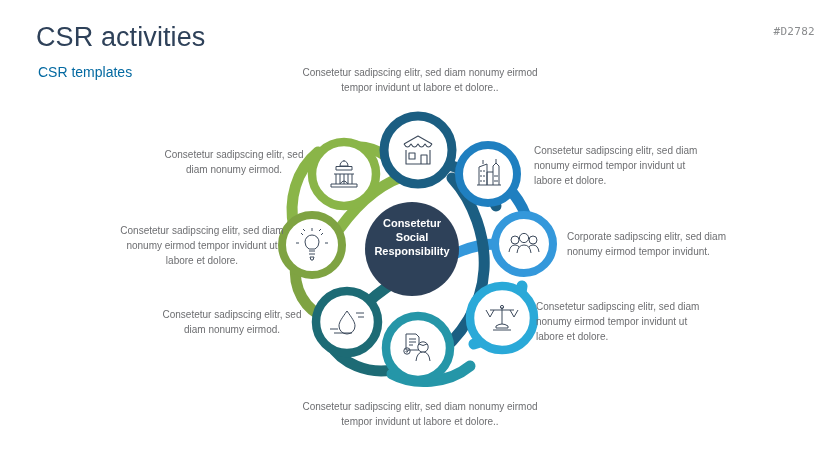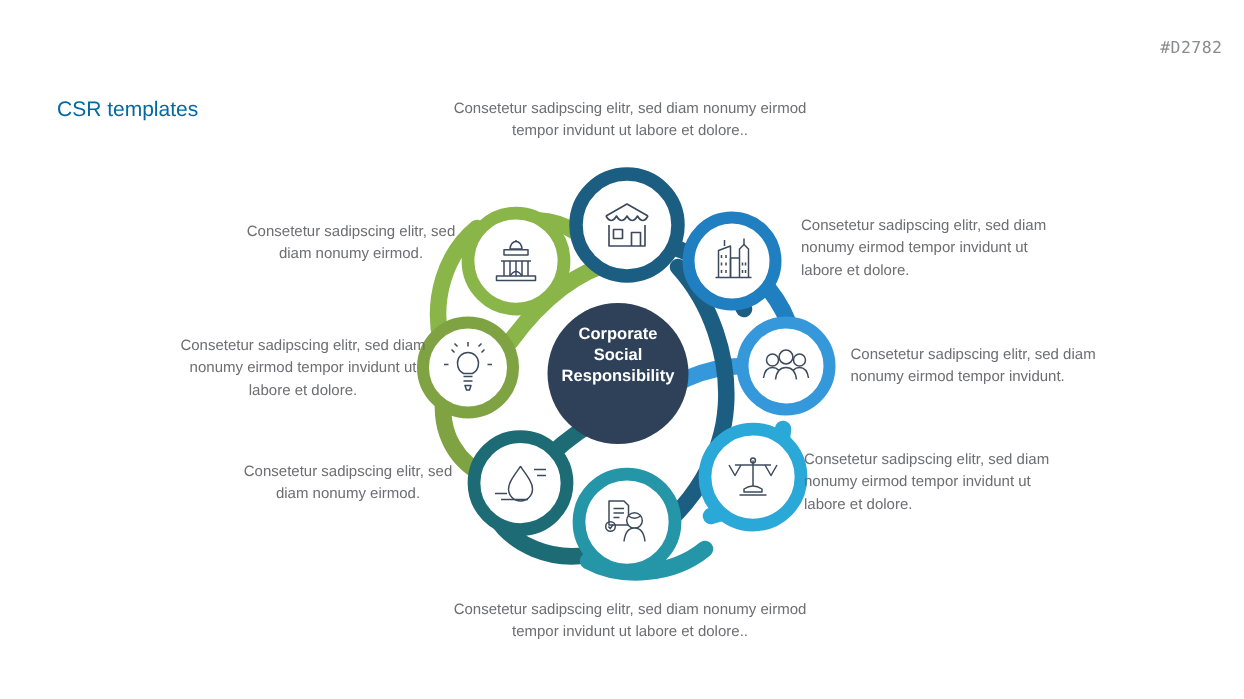--- a/index.html
+++ b/index.html
@@ -95,20 +95,21 @@
   .cal-bottom  { left: 300px; top: 348px; width: 240px; }
   .cal-lowleft { left: 160px; top: 256px; width: 144px; }
   .cal-left    { left: 118px; top: 172px; width: 168px; }
   .cal-upleft  { left: 162px; top: 96px;  width: 144px; }
 </style>
 </head>
 <body>
 
 <div class="slide">
 
+  <div id="page-title">CSR activities</div>
   <div id="page-subtitle">CSR templates</div>
   <div id="slide-code">#D2782</div>
 
   <div id="diagram">
 
     <svg id="ribbon-svg" viewBox="0 0 829 400">
       <g fill="none" stroke-linecap="round">
 
         <path stroke="#8ab548" stroke-width="11" d="M347,96 C372,72 400,70 418,76" opacity="0"></path>
         <path stroke="#8ab548" stroke-width="11" d="M318,100 C296,118 288,148 294,176"></path>
@@ -240,28 +241,28 @@
           <path d="M336,118 L352,118 L352,114.5 L336,114.5 Z"></path>
           <path d="M334,122 L354,122"></path>
           <path d="M336,122 L336,132 M340,122 L340,132 M344,122 L344,132 M348,122 L348,132 M352,122 L352,132"></path>
           <path d="M331,135 L357,135 L357,132 L331,132 Z"></path>
           <path d="M340,132 q4,-6 8,0"></path>
         </g>
       </g>
     </svg>
 
     <div class="hub-label">
-      <div>Corporate</div>
+      <div>Consetetur</div>
       <div>Social</div>
       <div>Responsibility</div>
     </div>
 
     <div class="callout c cal-top">Consetetur sadipscing elitr, sed diam nonumy eirmod tempor invidunt ut labore et dolore..</div>
     <div class="callout l cal-upright">Consetetur sadipscing elitr, sed diam nonumy eirmod tempor invidunt ut labore et dolore.</div>
-    <div class="callout l cal-right">Consetetur sadipscing elitr, sed diam nonumy eirmod tempor invidunt.</div>
+    <div class="callout l cal-right">Corporate sadipscing elitr, sed diam nonumy eirmod tempor invidunt.</div>
     <div class="callout l cal-lowright">Consetetur sadipscing elitr, sed diam nonumy eirmod tempor invidunt ut labore et dolore.</div>
     <div class="callout c cal-bottom">Consetetur sadipscing elitr, sed diam nonumy eirmod tempor invidunt ut labore et dolore..</div>
     <div class="callout r cal-lowleft">Consetetur sadipscing elitr, sed diam nonumy eirmod.</div>
     <div class="callout r cal-left">Consetetur sadipscing elitr, sed diam nonumy eirmod tempor invidunt ut labore et dolore.</div>
     <div class="callout r cal-upleft">Consetetur sadipscing elitr, sed diam nonumy eirmod.</div>
 
   </div>
 </div>
 
 </body></html>

